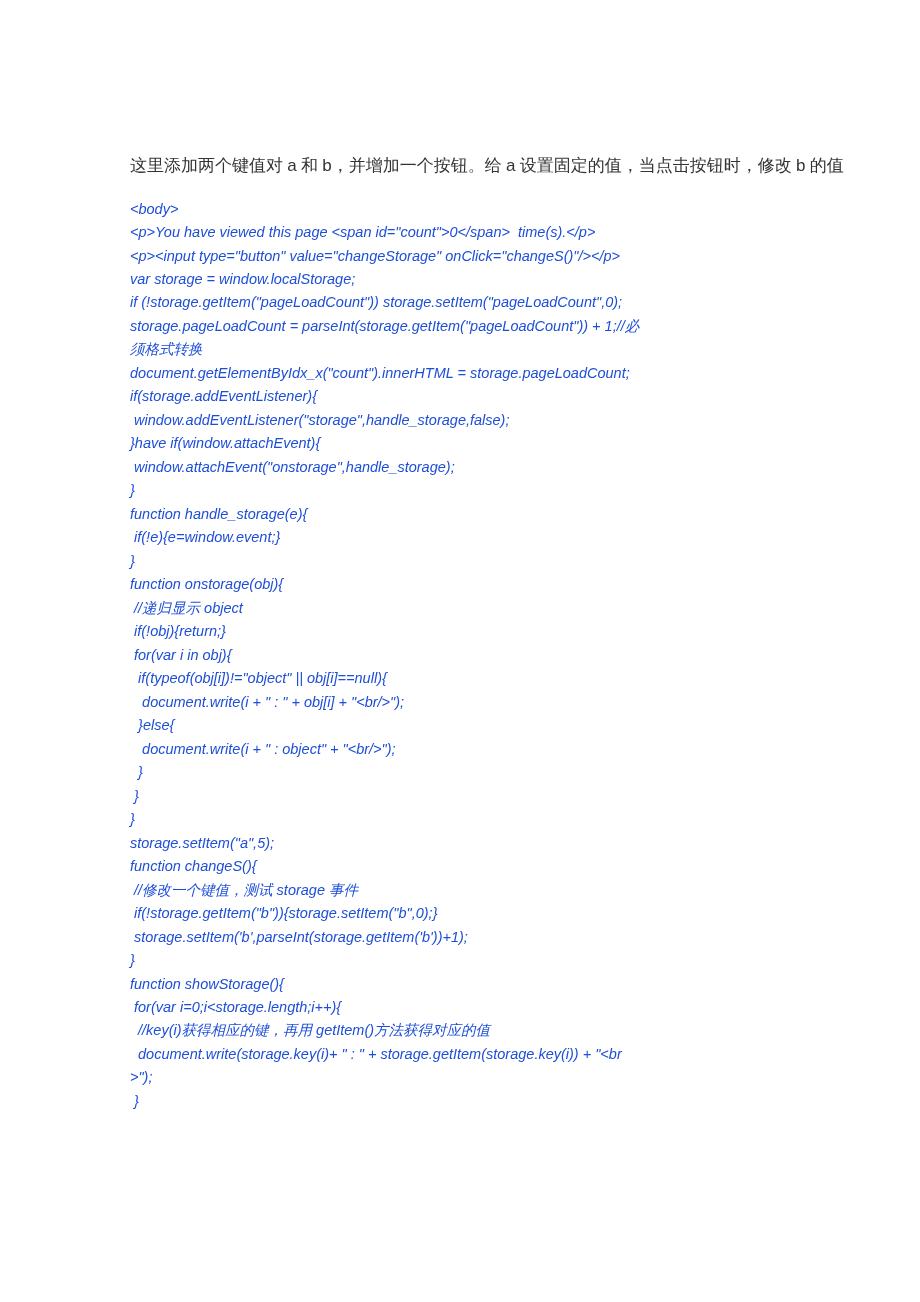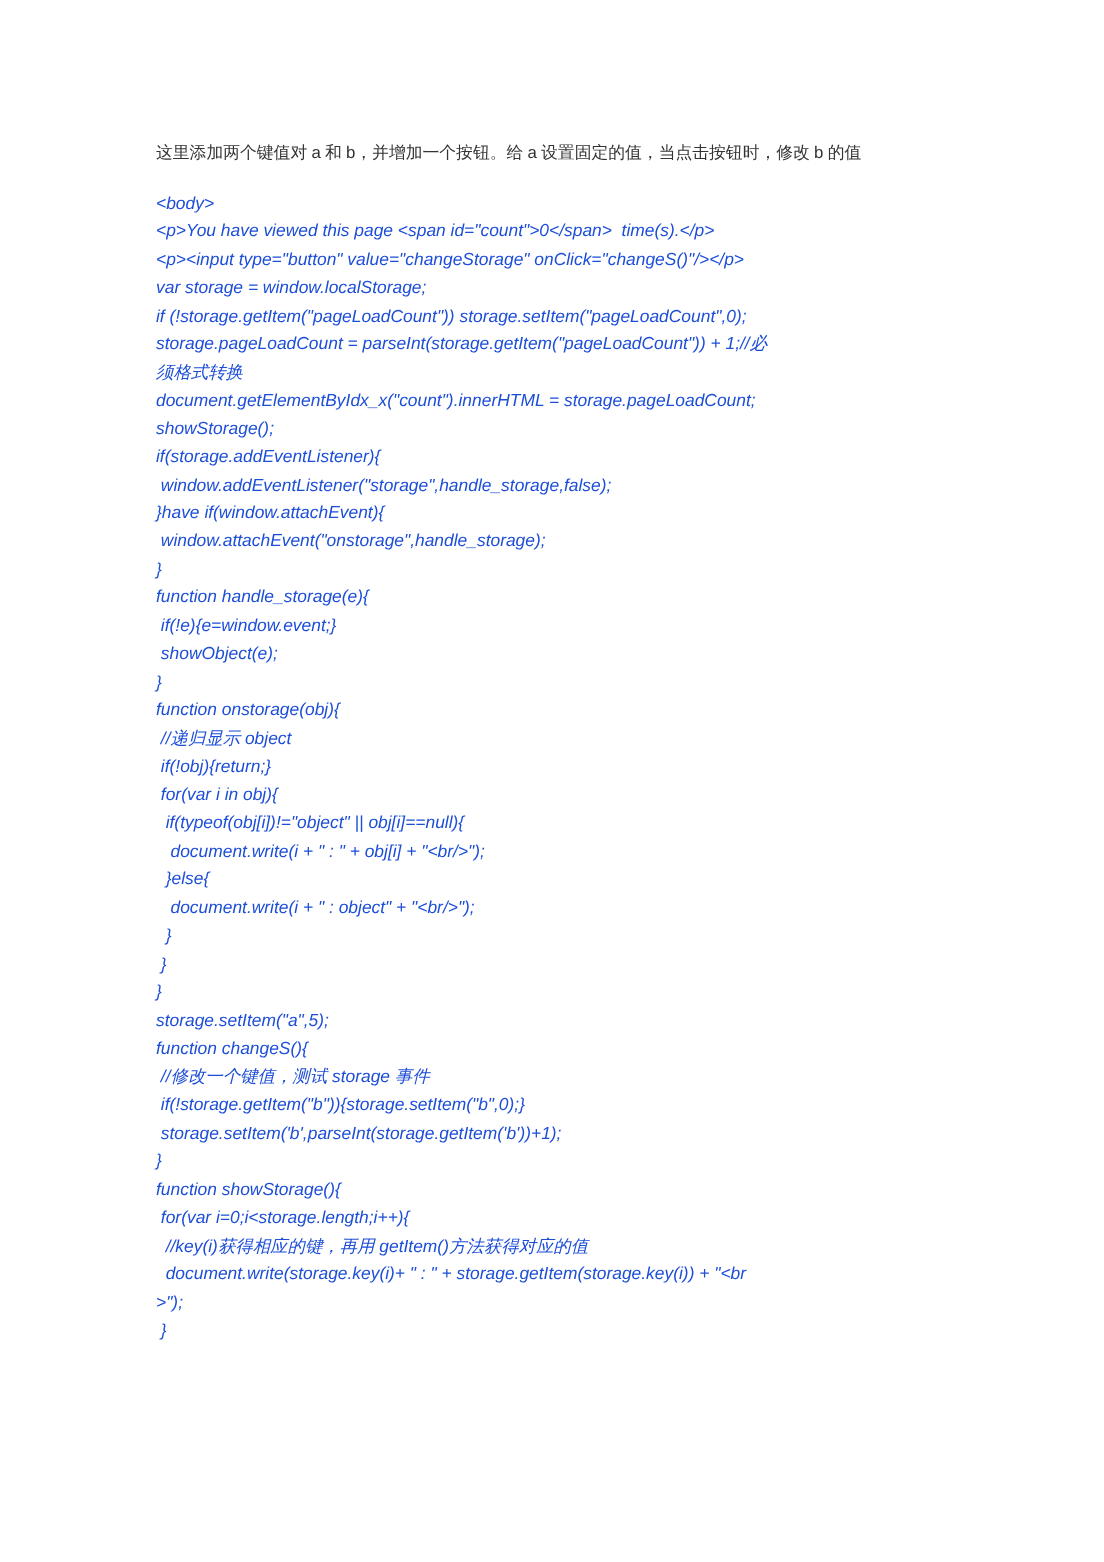--- a/index.html
+++ b/index.html
@@ -8,24 +8,25 @@
   width: 920px;
   height: 1302px;
   padding: 116px 130px 0 130px;
   font-family: Verdana, "Microsoft YaHei", sans-serif;
   font-size: 14.5px;
   line-height: 1.62;
   color: #333;
 }
 .intro {
   font-family: "SimSun", "宋体", serif;
-  font-size: 14px;
+  font-size: 17px;
   color: #333;
   margin-bottom: 18px;
   white-space: nowrap;
+  margin-top: 36px;
 }
 .intro .latin { font-family: Verdana, sans-serif; }
 .code-block { color: #1d4ed8; font-style: italic; }
 .line { white-space: pre; }
 .cjk { font-family: "SimSun", "宋体", serif; }
 </style>
 </head>
 <body>
 
 <div class="intro">
@@ -34,29 +35,27 @@
 
 <div class="code-block">
 <div class="line">&lt;body&gt;</div>
 <div class="line">&lt;p&gt;You have viewed this page &lt;span id="count"&gt;0&lt;/span&gt;  time(s).&lt;/p&gt;</div>
 <div class="line">&lt;p&gt;&lt;input type="button" value="changeStorage" onClick="changeS()"/&gt;&lt;/p&gt;</div>
 <div class="line">var storage = window.localStorage;</div>
 <div class="line">if (!storage.getItem("pageLoadCount")) storage.setItem("pageLoadCount",0);</div>
 <div class="line"><span>storage.pageLoadCount = parseInt(storage.getItem("pageLoadCount")) + 1;//</span><span class="cjk">必</span></div>
 <div class="line cjk">须格式转换</div>
 <div class="line">document.getElementByIdx_x("count").innerHTML = storage.pageLoadCount;</div>
-<div class="line">showStorage();</div>
 <div class="line">if(storage.addEventListener){</div>
 <div class="line"> window.addEventListener("storage",handle_storage,false);</div>
 <div class="line">}have if(window.attachEvent){</div>
 <div class="line"> window.attachEvent("onstorage",handle_storage);</div>
 <div class="line">}</div>
 <div class="line">function handle_storage(e){</div>
 <div class="line"> if(!e){e=window.event;}</div>
-<div class="line"> showObject(e);</div>
 <div class="line">}</div>
 <div class="line">function onstorage(obj){</div>
 <div class="line"><span> //</span><span class="cjk">递归显示</span><span> object</span></div>
 <div class="line"> if(!obj){return;}</div>
 <div class="line"> for(var i in obj){</div>
 <div class="line">  if(typeof(obj[i])!="object" || obj[i]==null){</div>
 <div class="line">   document.write(i + " : " + obj[i] + "&lt;br/&gt;");</div>
 <div class="line">  }else{</div>
 <div class="line">   document.write(i + " : object" + "&lt;br/&gt;");</div>
 <div class="line">  }</div>

